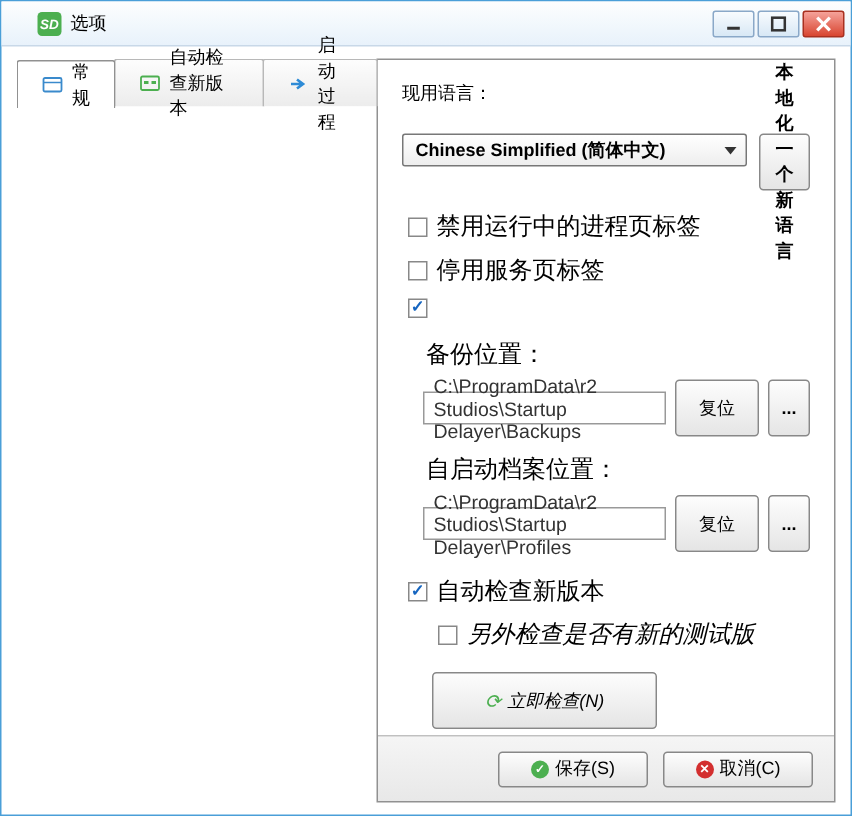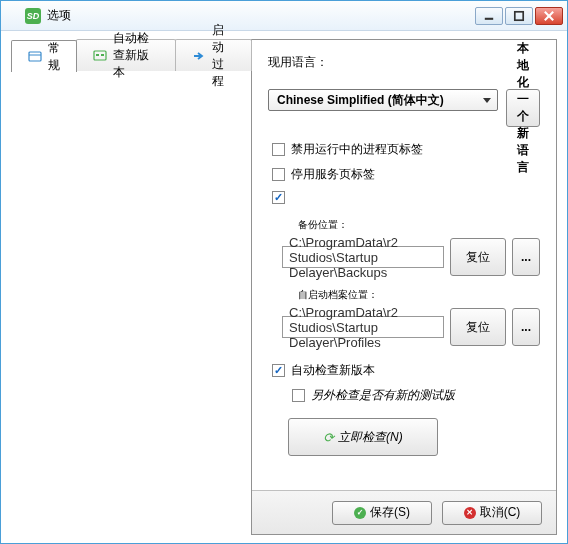--- a/index.html
+++ b/index.html
@@ -16,24 +16,24 @@
 .tab { height: 32px; padding: 0 16px; display: flex; align-items: center; gap: 6px; border: 1px solid #b8b8b8; border-bottom: none; background: linear-gradient(#fdfdfd, #ececec); cursor: pointer; font-size: 12px; margin-right: -1px; border-top-left-radius: 2px; border-top-right-radius: 2px; }
 .tab.active { background: #fff; border-color: #919191; position: relative; top: 1px; z-index: 3; }
 .tab-icon { width: 14px; height: 14px; display: flex; align-items: center; justify-content: center; }
 .panel { flex: 1; border: 1px solid #919191; background: #fff; padding: 14px 16px 10px; display: flex; flex-direction: column; }
 .row-lang-label { margin-bottom: 18px; font-size: 12px; }
 .row-lang { display: flex; gap: 8px; margin-bottom: 14px; font-weight: bold; }
 .combo { width: 230px; height: 22px; border: 1px solid #777; border-radius: 2px; background: linear-gradient(#fff, #eee); display: flex; align-items: center; padding: 0 22px 0 8px; position: relative; cursor: pointer; font-size: 12px; }
 .combo::after { content: ""; position: absolute; right: 6px; top: 8px; border-left: 4px solid transparent; border-right: 4px solid transparent; border-top: 5px solid #333; }
 .btn { height: 38px; border: 1px solid #888; border-radius: 3px; background: linear-gradient(#fdfdfd, #e5e5e5); display: flex; align-items: center; justify-content: center; cursor: pointer; font-size: 12px; padding: 0 10px; }
 .btn.wide { flex: 1; }
-.check-row { display: flex; align-items: center; gap: 6px; margin-bottom: 8px; font-size: 12px; padding-left: 4px; }
+.check-row { display: flex; align-items: center; gap: 6px; margin-bottom: 8px; font-size: 16px; padding-left: 4px; }
 .checkbox { width: 13px; height: 13px; border: 1px solid #888; background: #fff; display: flex; align-items: center; justify-content: center; cursor: pointer; }
 .checkbox.checked::after { content: "✓"; color: #1565c0; font-size: 11px; font-weight: bold; line-height: 1; }
-.section-label { font-size: 10px; margin: 6px 0 6px 30px; }
+.section-label { font-size: 16px; margin: 6px 0 6px 16px; }
 .path-row { display: flex; gap: 6px; margin: 0 0 6px 14px; align-items: center; }
 .textbox { flex: 1; height: 22px; border: 1px solid #999; background: #fff; padding: 0 6px; display: flex; align-items: center; font-size: 13px; color: #333; }
 .btn.small { width: 56px; }
 .btn.icon-only { width: 28px; font-weight: bold; }
 .sub-indent { margin-left: 20px; font-style: italic; }
 .spacer { flex: 1; }
 .footer { height: 44px; border-top: 1px solid #c0c0c0; background: linear-gradient(#f5f5f5, #e8e8e8); display: flex; align-items: center; justify-content: flex-end; gap: 10px; padding: 0 14px; margin: 0 -16px -10px; }
 .btn.footer-btn { width: 100px; height: 24px; gap: 4px; }
 .icon-circle { width: 12px; height: 12px; border-radius: 50%; display: flex; align-items: center; justify-content: center; font-size: 8px; color: #fff; font-weight: bold; }
 .icon-ok { background: #4caf50; }

